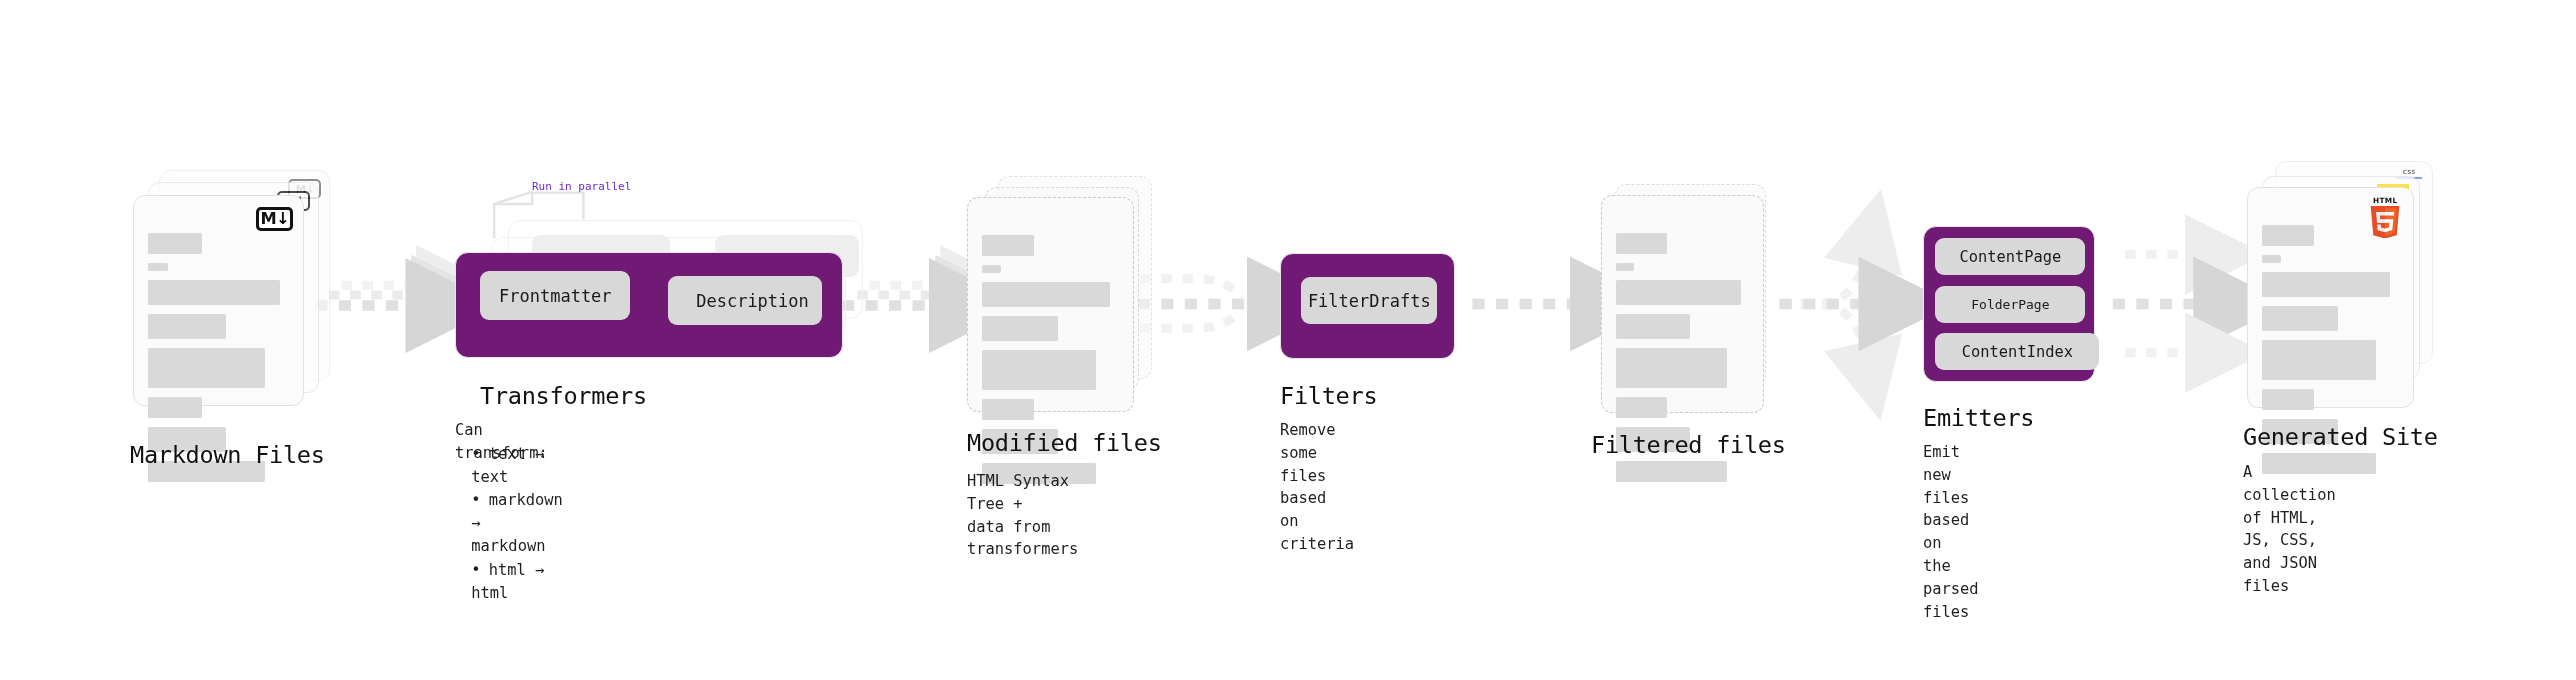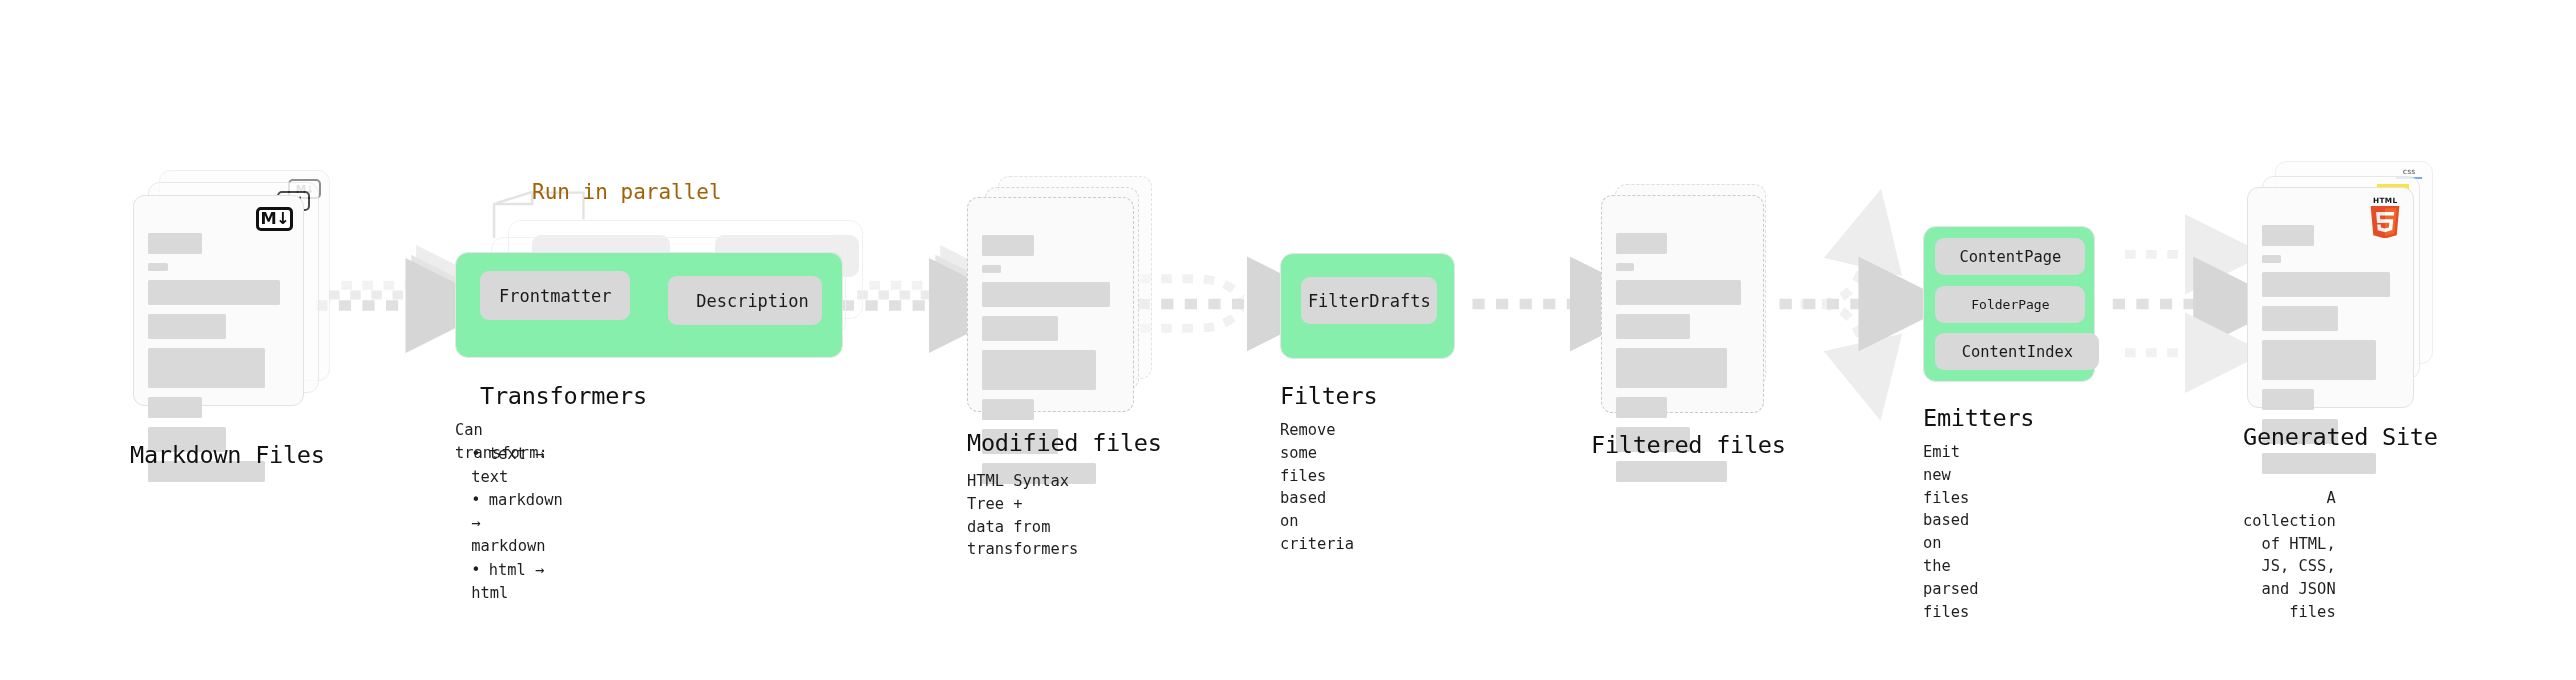--- a/index.html
+++ b/index.html
@@ -50,21 +50,21 @@
   .css-badge{position:absolute;width:26px;height:9.8px;}
   .css-badge .t{
     font-family:"DejaVu Sans","Liberation Sans",sans-serif;
     font-size:5.7px;font-weight:bold;color:#222;text-align:center;
     line-height:6.5px;letter-spacing:0.2px;
   }
   .css-badge .u{height:2.4px;background:#2965F1;margin-top:0.8px;}
 
   
   .panel{
-    position:absolute;background:#86efac;
+    position:absolute;background:#701a75;
     border:1.6px solid #e6e6e6;border-radius:13px;box-sizing:border-box;
   }
   .panel.ghost{background:transparent;border-color:#f1f1f1;}
   .pill{
     position:absolute;background:#d8d8d8;border-radius:9px;
     display:flex;align-items:center;justify-content:center;
     font-size:17px;color:#1a1a1a;white-space:nowrap;box-sizing:border-box;
   }
   .pill.l2{background:#e4e4e4;}
   .pill.l3{background:#eeeeee;}
@@ -72,21 +72,21 @@
   
   .title{
     position:absolute;font-size:23.6px;color:#111;white-space:nowrap;
     letter-spacing:-0.3px;
   }
   .sub{
     position:absolute;font-size:15.4px;color:#1f1f1f;line-height:1.48;
     white-space:pre-line;
   }
   .note{
-    position:absolute;font-size:21px;color:#a16207;white-space:nowrap;
+    position:absolute;font-size:11px;color:#6d28d9;white-space:nowrap;
   }
   ul.tl{margin:0;padding:0 0 0 16.3px;list-style:none;}
   ul.tl li:before{content:"\2022";margin-right:8.1px;}
 
   svg.ov{position:absolute;left:0;top:0;width:2576px;height:681px;
          pointer-events:none;overflow:visible;}
 </style>
 </head>
 <body>
 
@@ -285,16 +285,16 @@
         <div class="bar" style="width: 14%; height: 8.1px;"></div>
         <div class="bar" style="width: 93%; height: 25px;"></div>
         <div class="bar" style="width: 55%; height: 25px;"></div>
         <div class="bar" style="width: 83%; height: 40px;"></div>
         <div class="bar" style="width: 38%; height: 21px;"></div>
         <div class="bar" style="width: 55%; height: 25px;"></div>
         <div class="bar" style="width: 83%; height: 21px;"></div>
       </div>
   </div>
   <div class="title" style="left:2243px;top:423px;">Generated Site</div>
-  <div class="sub" style="left:2243px;top:487px;text-align:right;">A collection of HTML,
+  <div class="sub" style="left:2243px;top:461px;">A collection of HTML,
 JS, CSS, and JSON files</div>
 </div>
 
 
 </body></html>

